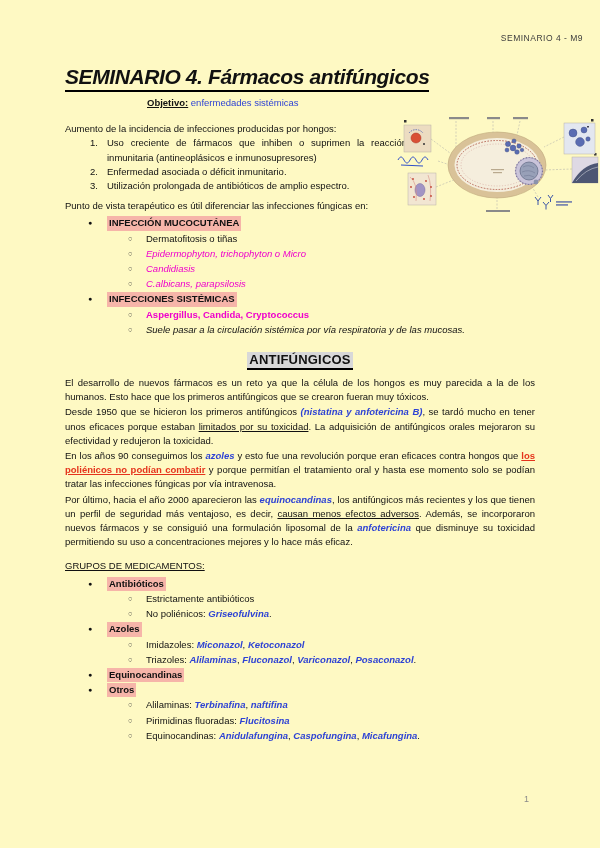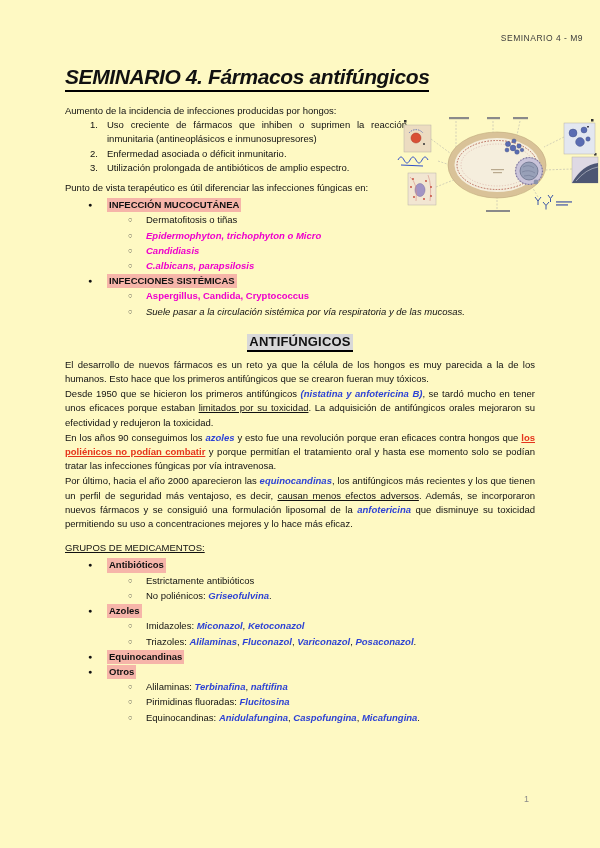--- a/index.html
+++ b/index.html
@@ -58,21 +58,21 @@
   .sec-head-wrap{margin-top:12px;text-align:center;}
   .sec-head{
     display:inline-block;
     font-size:13px;font-weight:700;letter-spacing:.2px;
     border-bottom:2px solid #000;padding:0 2px 1px 2px;
   }
   .seg-blue{color:#2e43d4;font-weight:700;font-style:italic;}
   .seg-ul{text-decoration:underline;}
   .seg-red{color:#e5341c;font-weight:700;text-decoration:underline;}
   .mag{color:#ee00cc;font-weight:700;}
-  .mag-i{color:#ee00cc;font-weight:700;font-style:italic;}
+  .mag-i{color:#ee00cc;font-weight:400;font-style:italic;}
   .it{font-style:italic;}
   .figure{
     position:absolute;left:396px;top:113px;width:204px;height:104px;
   }
   .page-num{
     position:absolute;left:524px;top:794px;
     font-size:9px;color:#8a8a8a;
   }
 </style>
 </head>
@@ -80,20 +80,21 @@
 
 <div class="page">
 
   <div class="hdr">SEMINARIO 4 - M9</div>
 
   <div class="content">
     <div class="title-wrap">
       <span class="title-text">SEMINARIO 4. Fármacos antifúngicos</span>
     </div>
 
+    <div class="objective body-txt"><span class="obj-label">Objetivo:</span><span>&nbsp;</span><span class="obj-value">enfermedades sistémicas</span></div>
 
     <div class="intro body-txt">
       <div class="just">Aumento de la incidencia de infecciones producidas por hongos:</div>
       <div class="numrow just">
           <span class="num">1.</span>
           <span>Uso creciente de fármacos que inhiben o suprimen la reacción inmunitaria (antineoplásicos e inmunosupresores)</span>
         </div>
       <div class="numrow just">
           <span class="num">2.</span>
           <span>Enfermedad asociada o déficit inmunitario.</span>

